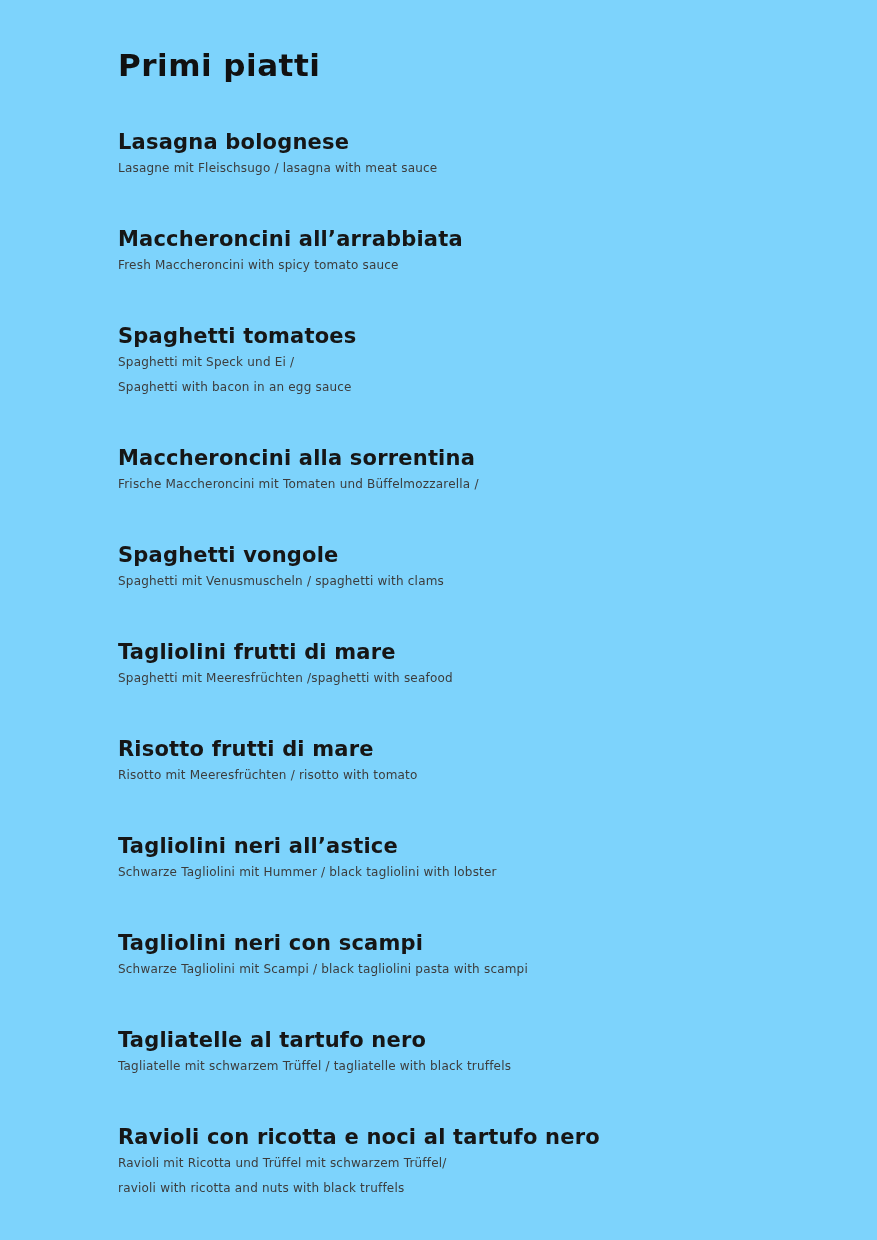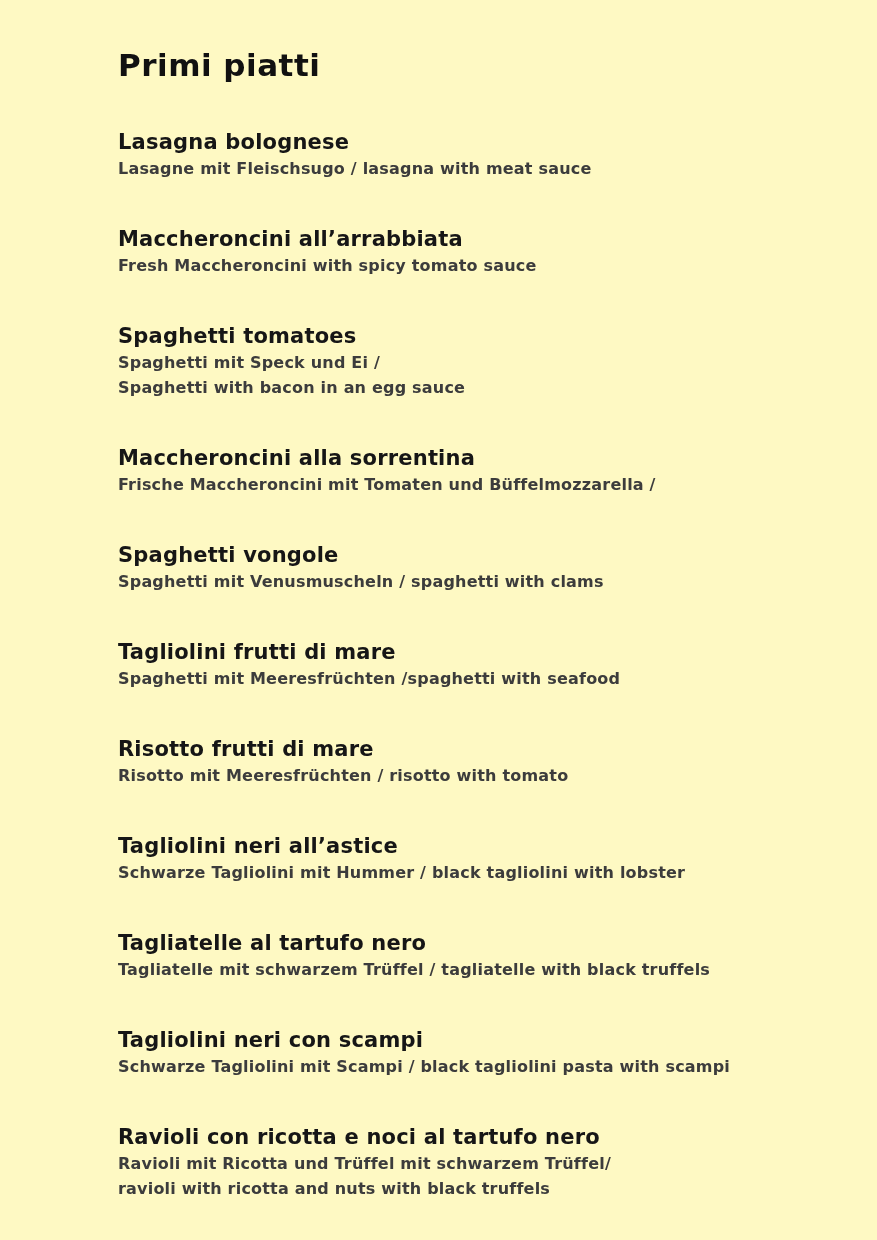--- a/index.html
+++ b/index.html
@@ -3,21 +3,21 @@
 <meta charset="utf-8">
 <style>
   * { margin: 0; padding: 0; box-sizing: border-box; }
   html, body {
     background: #ffffff;
     font-family: "DejaVu Sans", "Liberation Sans", sans-serif;
   }
   .page {
     width: 877px;
     height: 1240px;
-    background: #fef9c3;
+    background: #7dd3fc;
     padding: 46px 60px 0 118px;
     overflow: hidden;
   }
   .page-title {
     font-size: 31px;
     font-weight: 700;
     color: #111111;
     letter-spacing: 0.5px;
     line-height: 38px;
     margin-bottom: 28px;
@@ -27,22 +27,22 @@
     margin-top: 44px;
   }
   .item-name {
     font-size: 21px;
     font-weight: 700;
     color: #161616;
     line-height: 28px;
     letter-spacing: 0.2px;
   }
   .item-desc {
-    font-size: 16px;
-    font-weight: 700;
+    font-size: 12px;
+    font-weight: 400;
     color: #3c3c3c;
     line-height: 25px;
     letter-spacing: 0.2px;
   }
 </style>
 </head>
 <body>
 
 <div class="page">
   <h1 class="page-title">Primi piatti</h1>
@@ -82,27 +82,27 @@
     <h2 class="item-name">Risotto frutti di mare</h2>
   <div class="item-desc">Risotto mit Meeresfrüchten / risotto with tomato</div>
       </div>
 
   <div class="menu-item">
     <h2 class="item-name">Tagliolini neri all’astice</h2>
   <div class="item-desc">Schwarze Tagliolini mit Hummer / black tagliolini with lobster</div>
       </div>
 
   <div class="menu-item">
-    <h2 class="item-name">Tagliatelle al tartufo nero</h2>
-  <div class="item-desc">Tagliatelle mit schwarzem Trüffel / tagliatelle with black truffels</div>
+    <h2 class="item-name">Tagliolini neri con scampi</h2>
+  <div class="item-desc">Schwarze Tagliolini mit Scampi / black tagliolini pasta with scampi</div>
       </div>
 
   <div class="menu-item">
-    <h2 class="item-name">Tagliolini neri con scampi</h2>
-  <div class="item-desc">Schwarze Tagliolini mit Scampi / black tagliolini pasta with scampi</div>
+    <h2 class="item-name">Tagliatelle al tartufo nero</h2>
+  <div class="item-desc">Tagliatelle mit schwarzem Trüffel / tagliatelle with black truffels</div>
       </div>
 
   <div class="menu-item">
     <h2 class="item-name">Ravioli con ricotta e noci al tartufo nero</h2>
   <div class="item-desc">Ravioli mit Ricotta und Trüffel mit schwarzem Trüffel/</div>
         <div class="item-desc">ravioli with ricotta and nuts with black truffels</div>
       </div>
 </div>
 </div>
 

